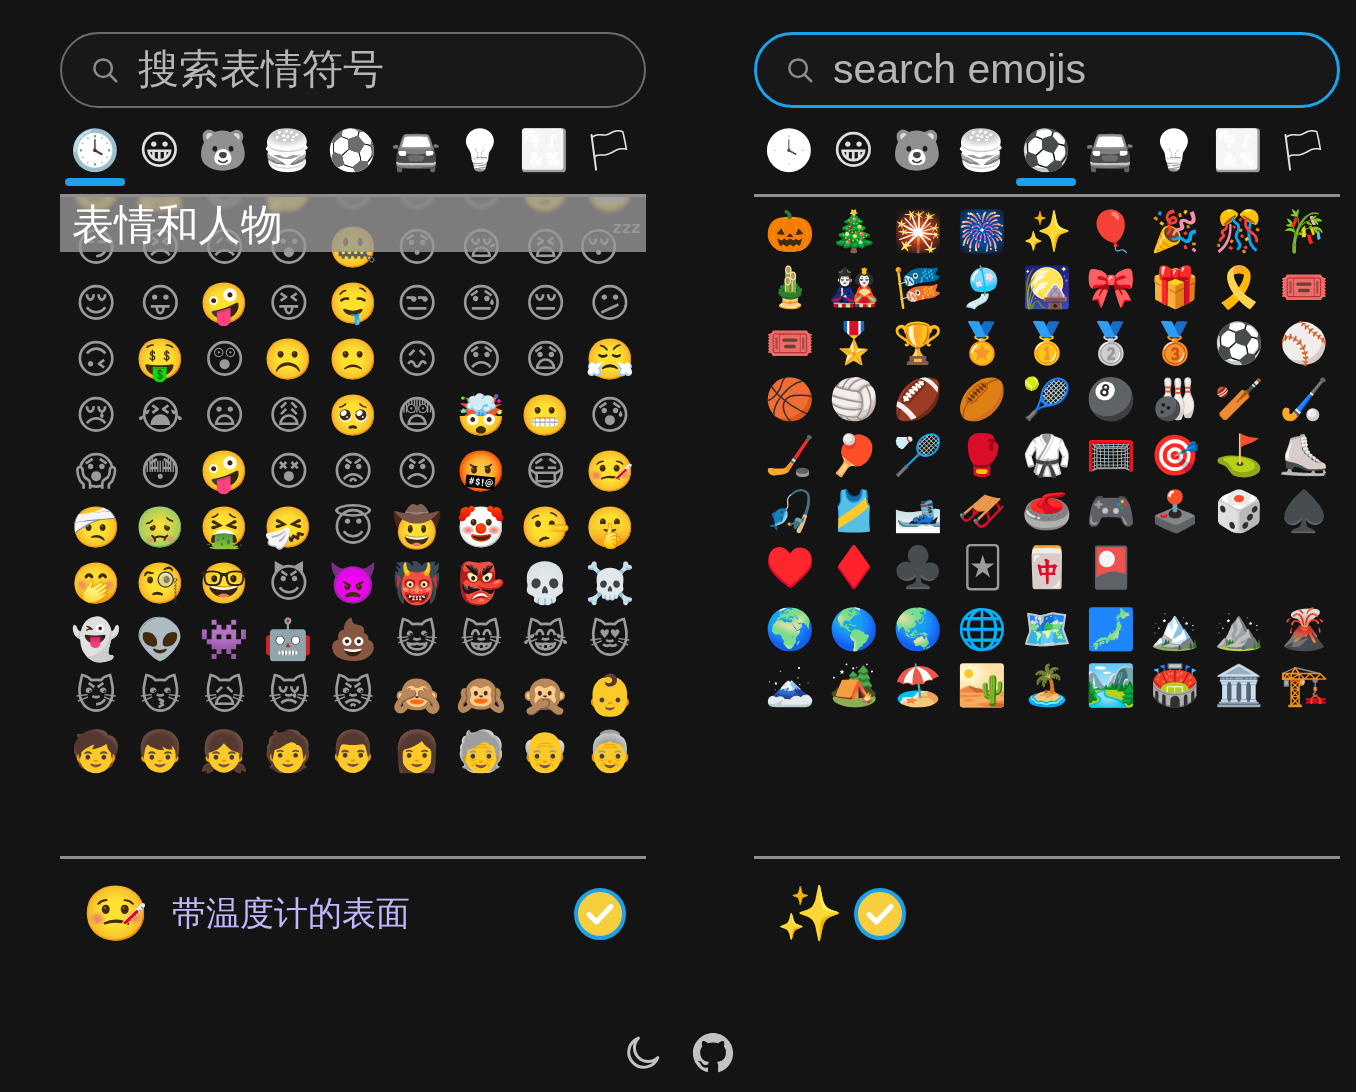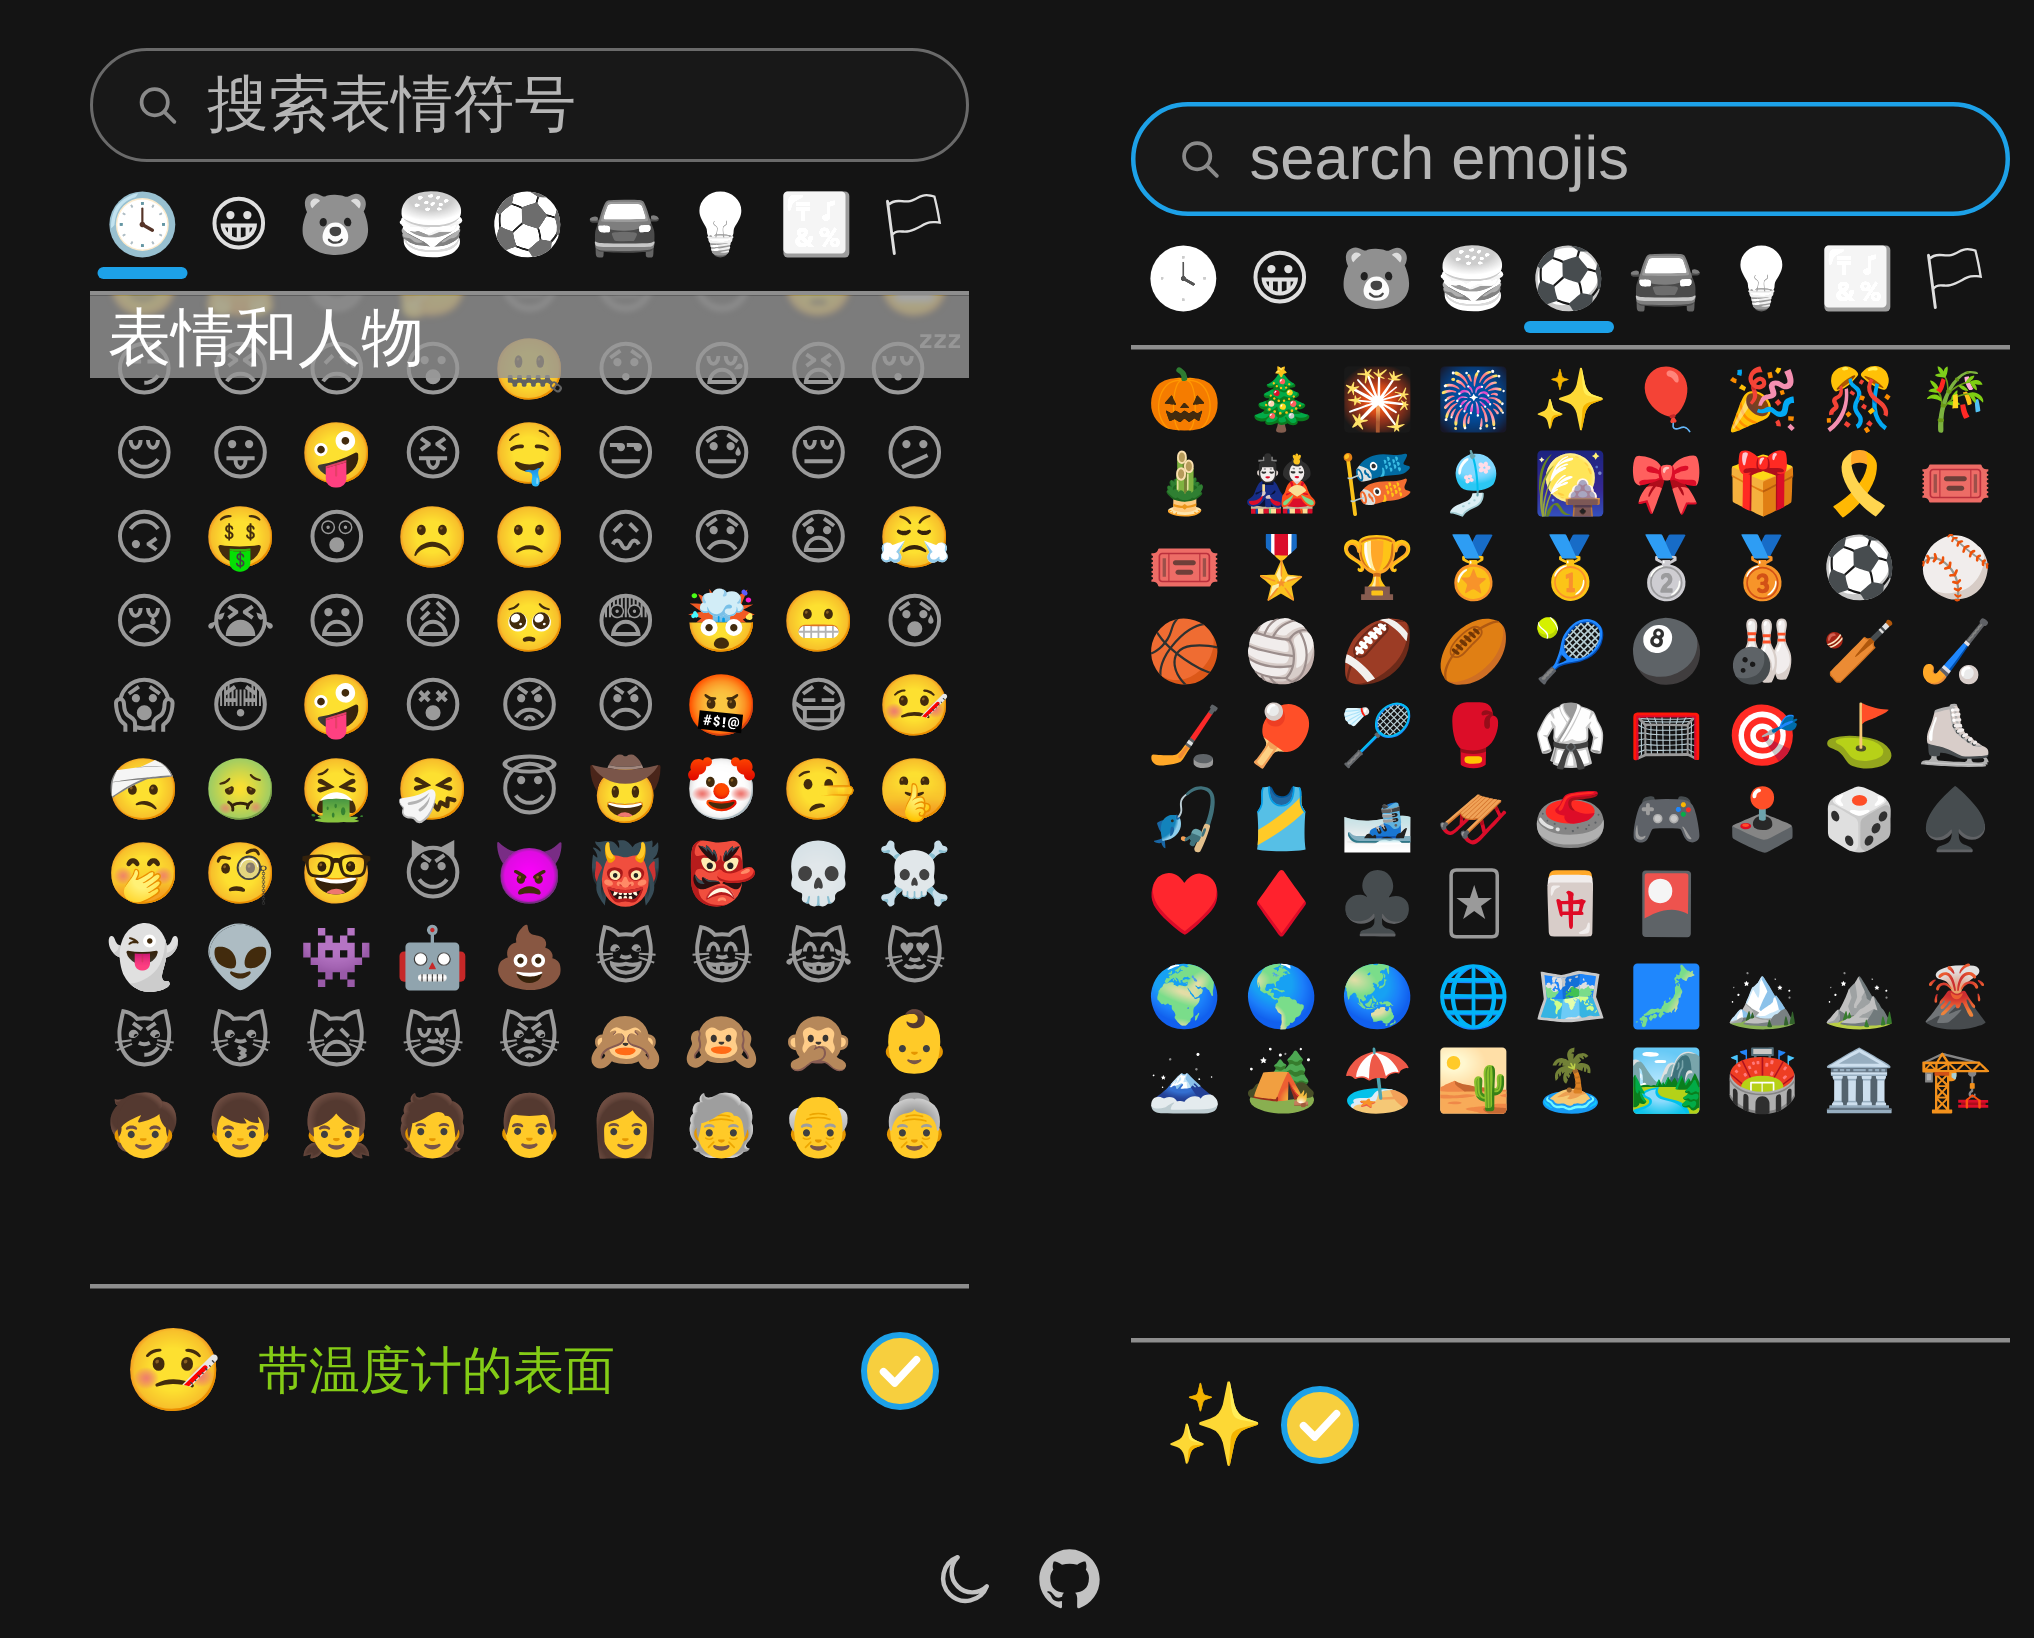--- a/index.html
+++ b/index.html
@@ -33,21 +33,21 @@
     justify-content: space-between;
   }
   .picker {
     position: relative;
     width: 586px;
     height: 920px;
     box-sizing: border-box;
     background: #141414;
   }
   .picker.left  { margin-left: 60px; }
-  .picker.right { margin-right: 16px; margin-top: 36px; }
+  .picker.right { margin-right: 16px; }
 
   
   .search-wrap {
     margin-top: 32px;
     height: 76px;
     box-sizing: border-box;
     border-radius: 40px;
     border: 2px solid #6a6a6a;
     background: #181818;
     display: flex;
@@ -181,21 +181,21 @@
     font-family: "DejaVu Sans", sans-serif;
     font-size: 54px;
     line-height: 1;
     width: 84px;
     text-align: center;
     flex: 0 0 auto;
   }
   .status-name {
     flex: 1 1 auto;
     font-size: 34px;
-    color: #84cc16;
+    color: #c4b5fd;
     padding-left: 14px;
   }
   .copy-btn {
     flex: 0 0 auto;
     width: 56px;
     height: 56px;
     margin-right: 8px;
     cursor: pointer;
   }
   .copy-btn svg { display:block; }

